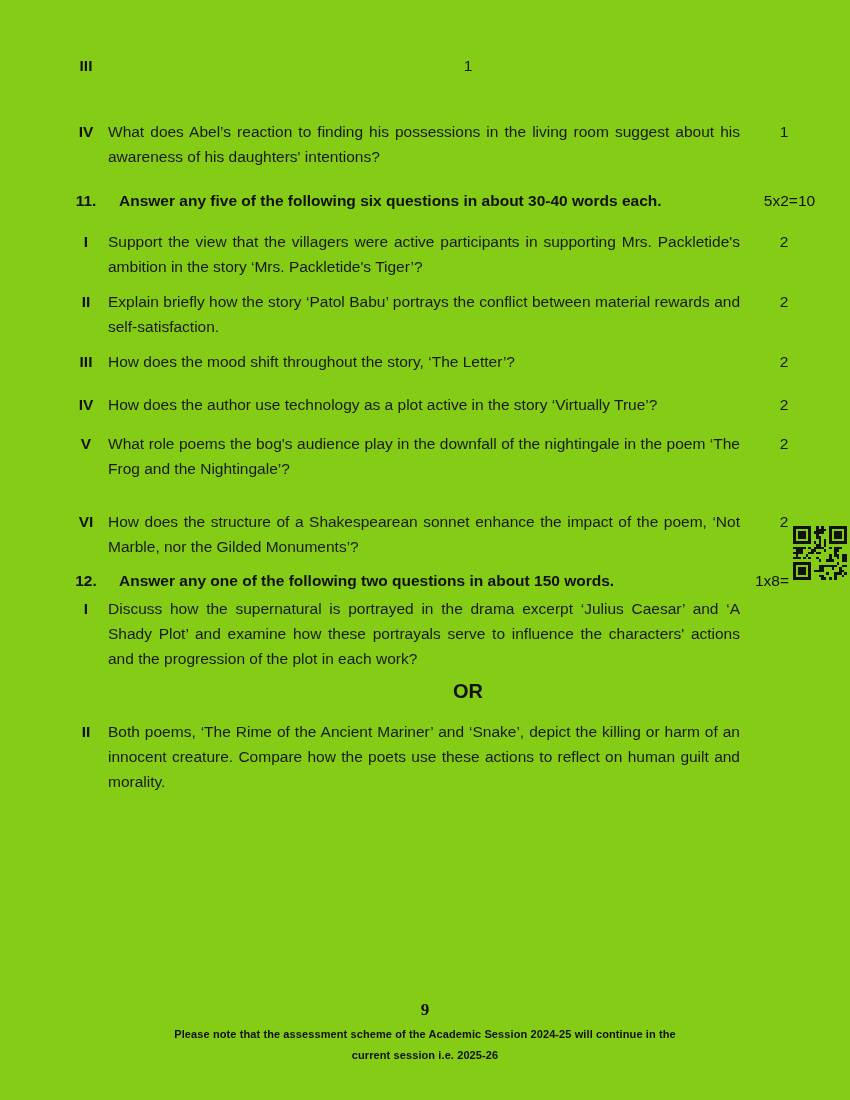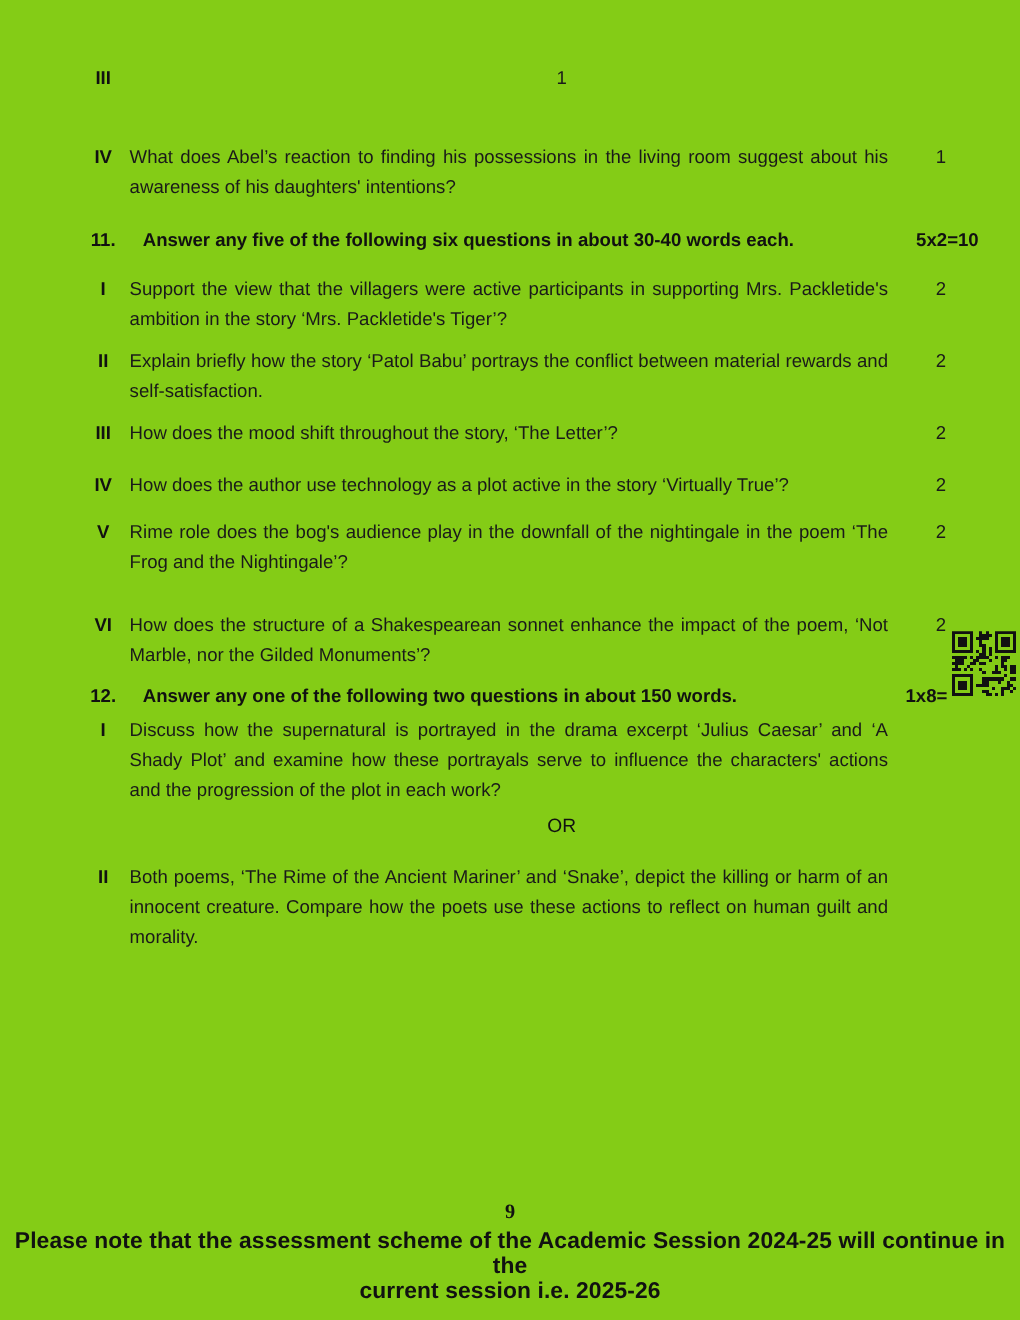--- a/index.html
+++ b/index.html
@@ -41,36 +41,36 @@
     flex: 1;
     text-align: center;
   }
   .header .qtext {
     font-weight: bold;
     text-align: left;
     color: #111;
     margin-left: 11px;
   }
   .header .marks {
-    font-weight: bold;
+    font-weight: normal;
     color: #111;
     text-align: center;
   }
   .marks-qr {
     text-align: right;
     padding-right: 35px;
     box-sizing: border-box;
   }
   .or-row {
     position: absolute;
     left: 108px;
     width: 720px;
     text-align: center;
-    font-weight: normal;
-    font-size: 16px;
+    font-weight: bold;
+    font-size: 20px;
     color: #111;
   }
   .qr {
     position: absolute;
     left: 793px;
     top: 526px;
     width: 54px;
     height: 54px;
   }
   .qr svg { display: block; }
@@ -85,21 +85,21 @@
     font-size: 17px;
     color: #111;
   }
   .footer {
     position: absolute;
     top: 1024px;
     left: 0;
     width: 850px;
     text-align: center;
     font-weight: bold;
-    font-size: 19px;
+    font-size: 11px;
     line-height: 21px;
     letter-spacing: 0.1px;
     color: #111;
   }
 </style>
 </head>
 <body>
 
 <div class="page">
 
@@ -139,21 +139,21 @@
   </div>
 
   <div class="row" style="top:392px">
     <div class="num">IV</div>
     <div class="qtext">How does the author use technology as a plot active in the story ‘Virtually True’?</div>
     <div class="marks">2</div>
   </div>
 
   <div class="row" style="top:431px">
     <div class="num">V</div>
-    <div class="qtext">Rime role does the bog's audience play in the downfall of the nightingale in the poem ‘The Frog and the Nightingale’?</div>
+    <div class="qtext">What role poems the bog's audience play in the downfall of the nightingale in the poem ‘The Frog and the Nightingale’?</div>
     <div class="marks">2</div>
   </div>
 
   <div class="row" style="top:509px">
     <div class="num">VI</div>
     <div class="qtext">How does the structure of a Shakespearean sonnet enhance the impact of the poem, ‘Not Marble, nor the Gilded Monuments’?</div>
     <div class="marks">2</div>
   </div>
 
   <div class="row header" style="top:568px">

